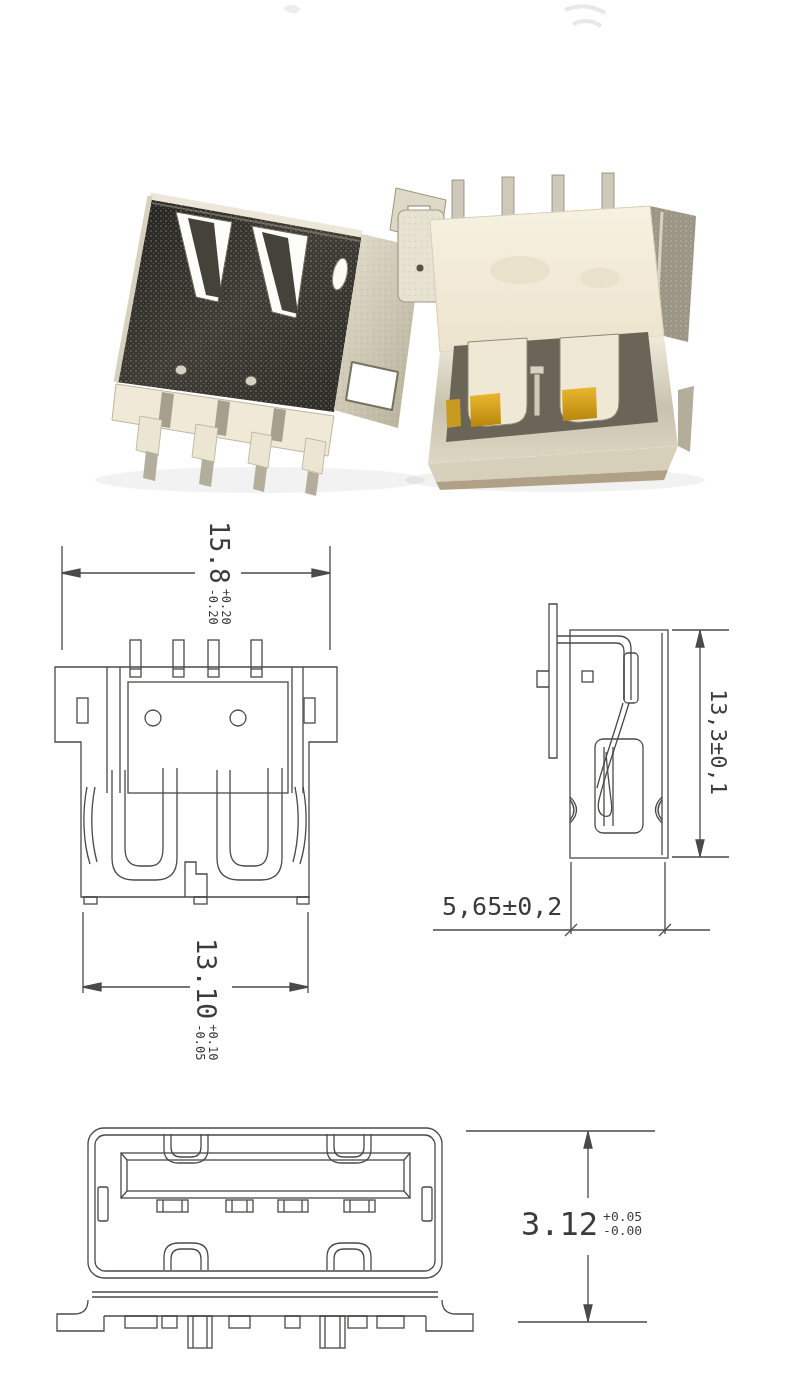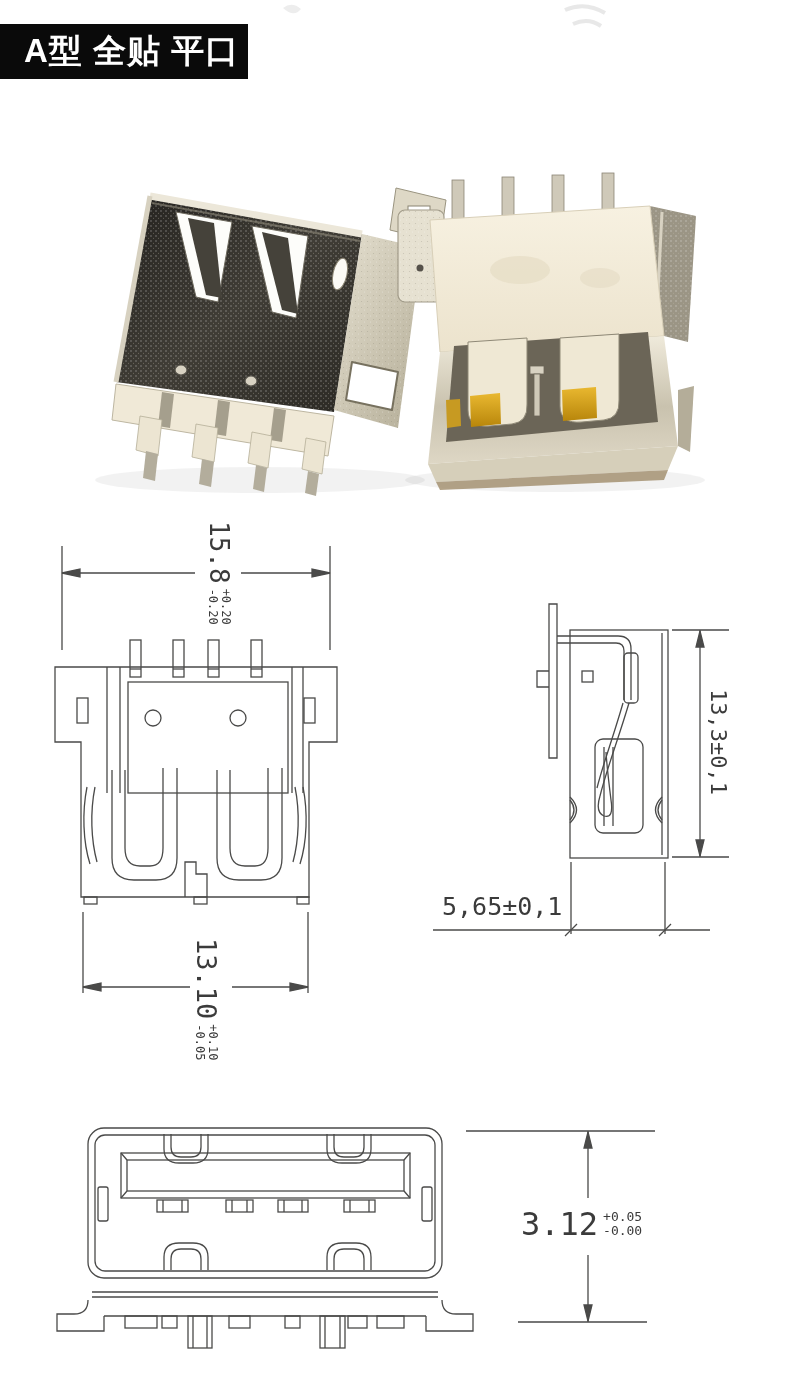--- a/index.html
+++ b/index.html
@@ -34,23 +34,20 @@
   .d-13-3  { left:730px; top:687px; font-size:22px; }
   .d-5-65  { left:440px; top:893px; font-size:25px; }
   .d-7-10  { left:519px; top:1207px; font-size:32px; }
   .d-7-10 .tol  { font-size:13px;justify-content:space-between; }
 </style>
 </head>
 <body>
 
 <div class="stage">
 
-  <div class="title-bar">
-    <span>A型 全贴 平口</span>
-  </div>
 
   <svg class="layer" style="top:0" width="790" height="60" viewBox="0 0 790 60">
     <path d="M283,8 q9,-7 18,1 q-7,9 -18,-1 Z" fill="#ededed"></path>
     <path d="M565,10 q20,-9 40,3 M573,24 q15,-7 28,2" stroke="#d9d9d9" stroke-width="4" fill="none" opacity="0.6"></path>
   </svg>
 
   <svg class="layer" style="top:150px" width="790" height="350" viewBox="0 0 790 350">
     <defs>
       <linearGradient id="gShell" x1="0" y1="0" x2="1" y2="1">
         <stop offset="0" stop-color="#23211e"></stop>
@@ -302,21 +299,21 @@
         <span>+0.10</span>
         <span>-0.05</span>
       </span>
   </div>
 
   <div class="dim dim-rot d-13-3">
     <span>13,3±0,1</span>
   </div>
 
   <div class="dim d-5-65">
-    <span>5,65±0,1</span>
+    <span>5,65±0,2</span>
   </div>
 
   <div class="dim d-7-10">
     <span>3.12</span><span class="tol">
         <span>+0.05</span>
         <span>-0.00</span>
       </span>
   </div>
 
 </div>

